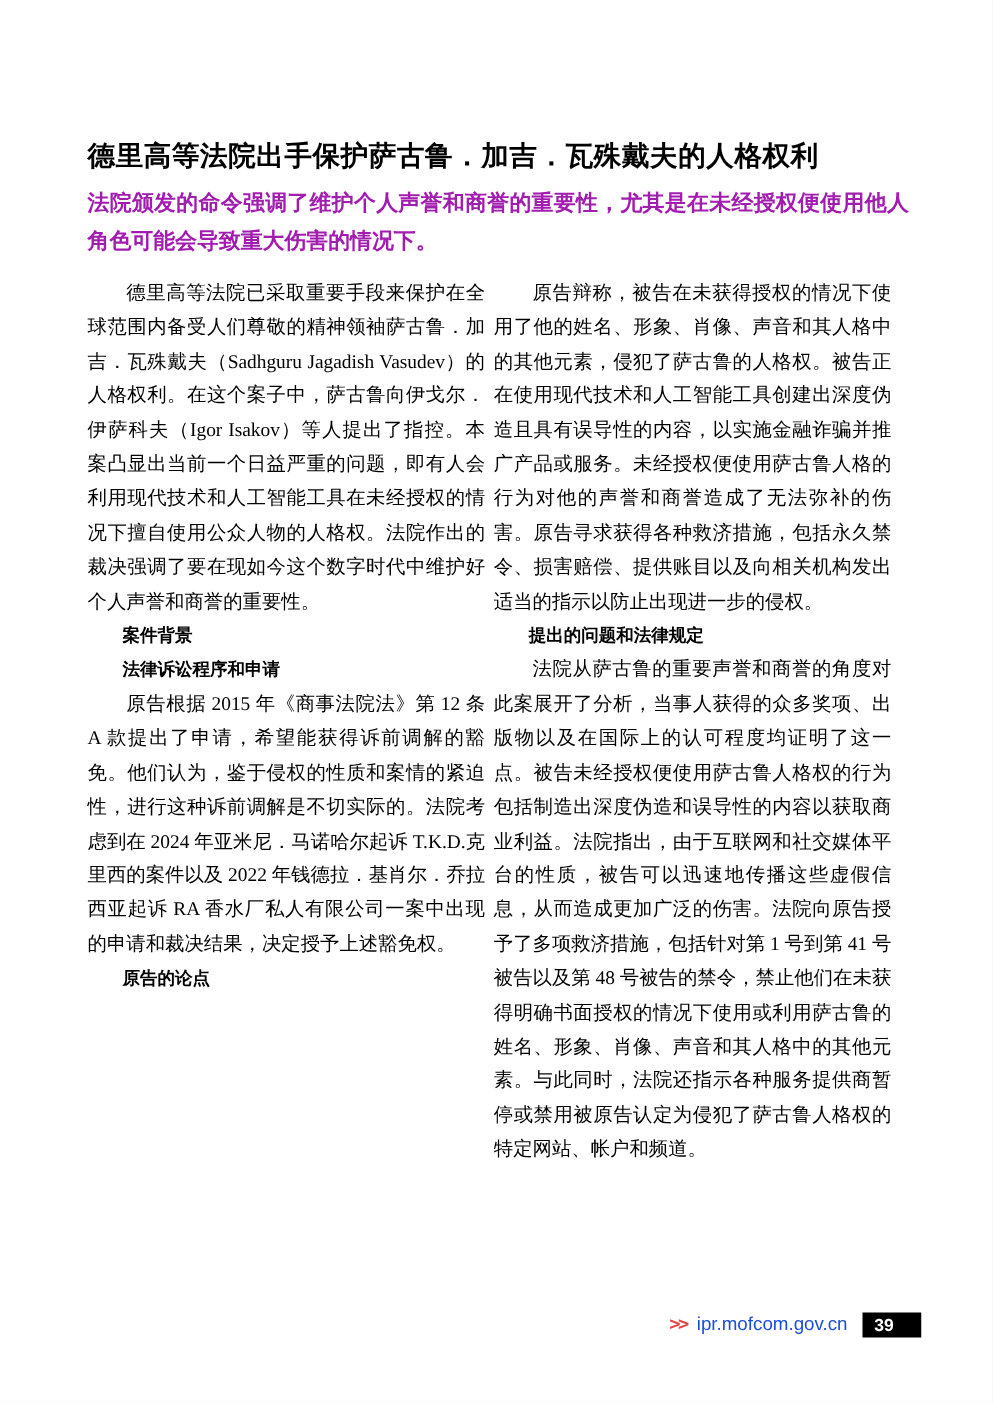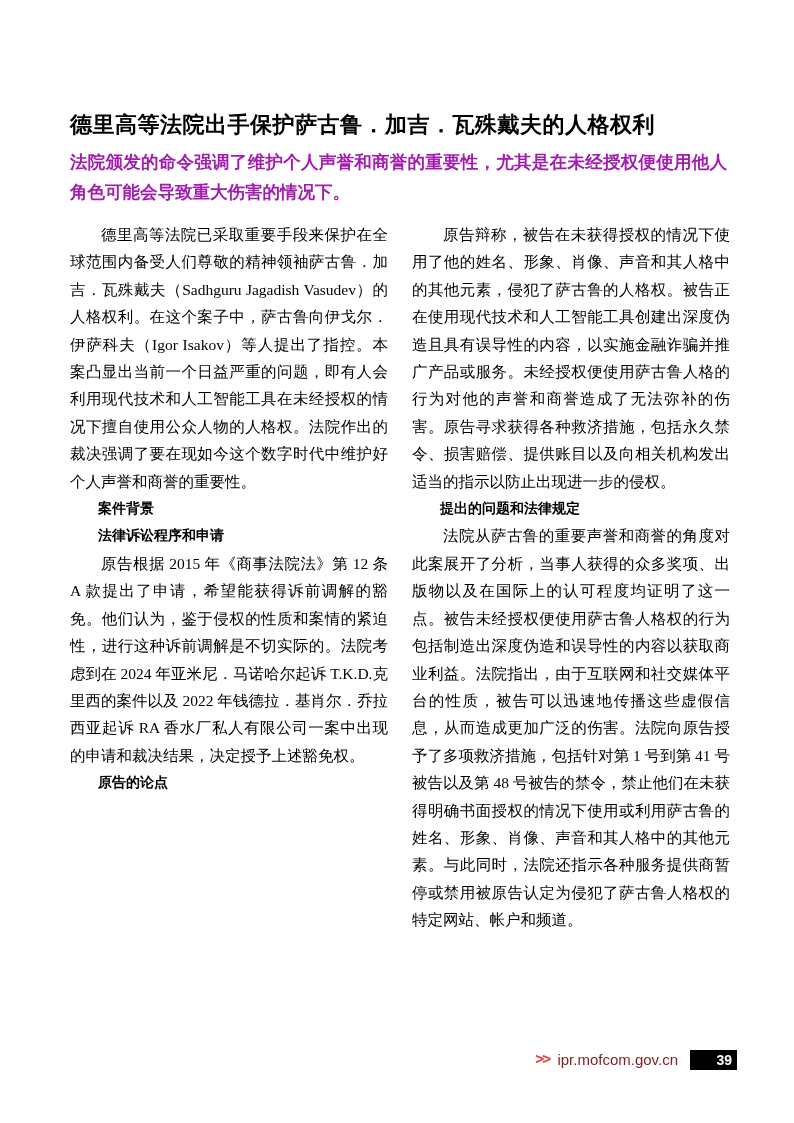--- a/index.html
+++ b/index.html
@@ -33,21 +33,21 @@
     font-family: "Liberation Sans", sans-serif;
     font-weight: 700;
     font-size: 17.5px;
     line-height: 29.5px;
     margin-top: 8px;
     color: #a21caf;
     text-align: justify;
   }
   .columns {
     display: flex;
-    gap: 24px;
+    gap: 7px;
     margin-top: 14px;
   }
   .col {
     width: 318px;
     flex: 0 0 318px;
   }
   .para {
     font-family: "Liberation Serif", serif;
     font-size: 15.5px;
     line-height: 27.4px;
@@ -78,31 +78,31 @@
     font-family: "DejaVu Sans Mono", monospace;
     font-weight: 700;
     font-size: 15px;
     letter-spacing: -2px;
     margin-right: 8px;
     line-height: 21px;
   }
   .footer-site {
     font-family: "Liberation Sans", sans-serif;
     font-size: 15px;
-    color: #7f1d1d;
+    color: #1d4ed8;
     line-height: 21px;
   }
   .footer-pagebox {
     width: 47px;
     height: 20px;
     background: #000;
     color: #fff;
     margin-left: 12px;
     text-align: right;
-    padding-right: 5px;
+    padding-right: 22px;
     font-family: "Liberation Sans", sans-serif;
     font-weight: 700;
     font-size: 14px;
     line-height: 20px;
   }
 </style>
 </head>
 <body>
 
 <div class="page">

